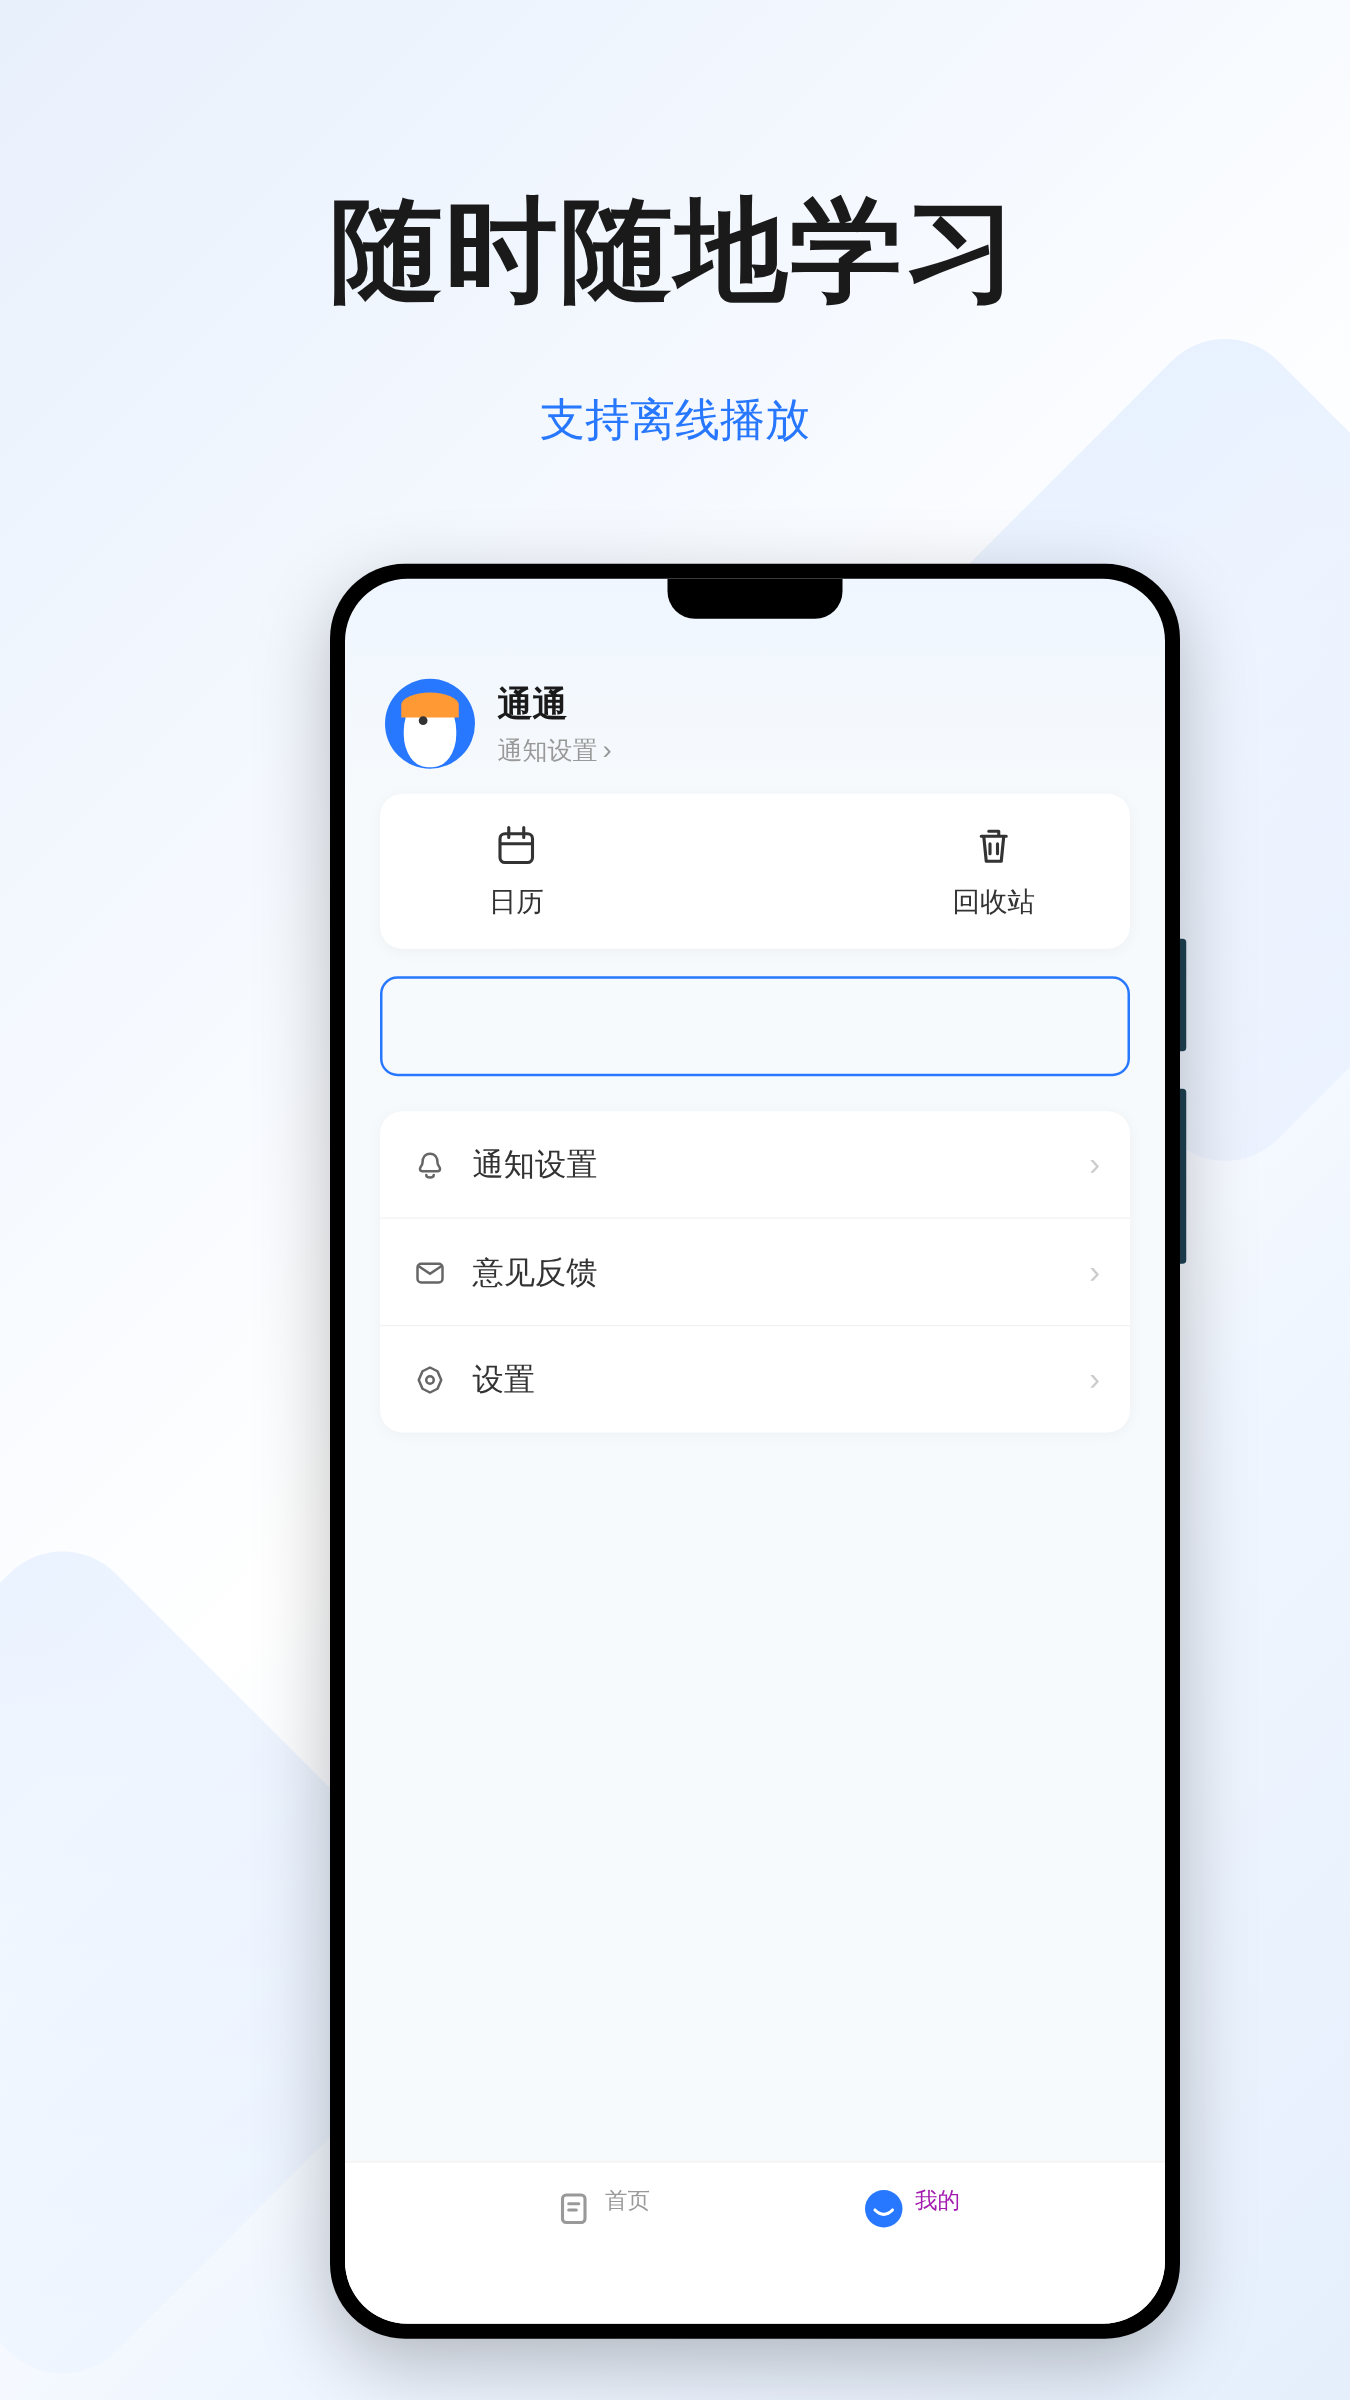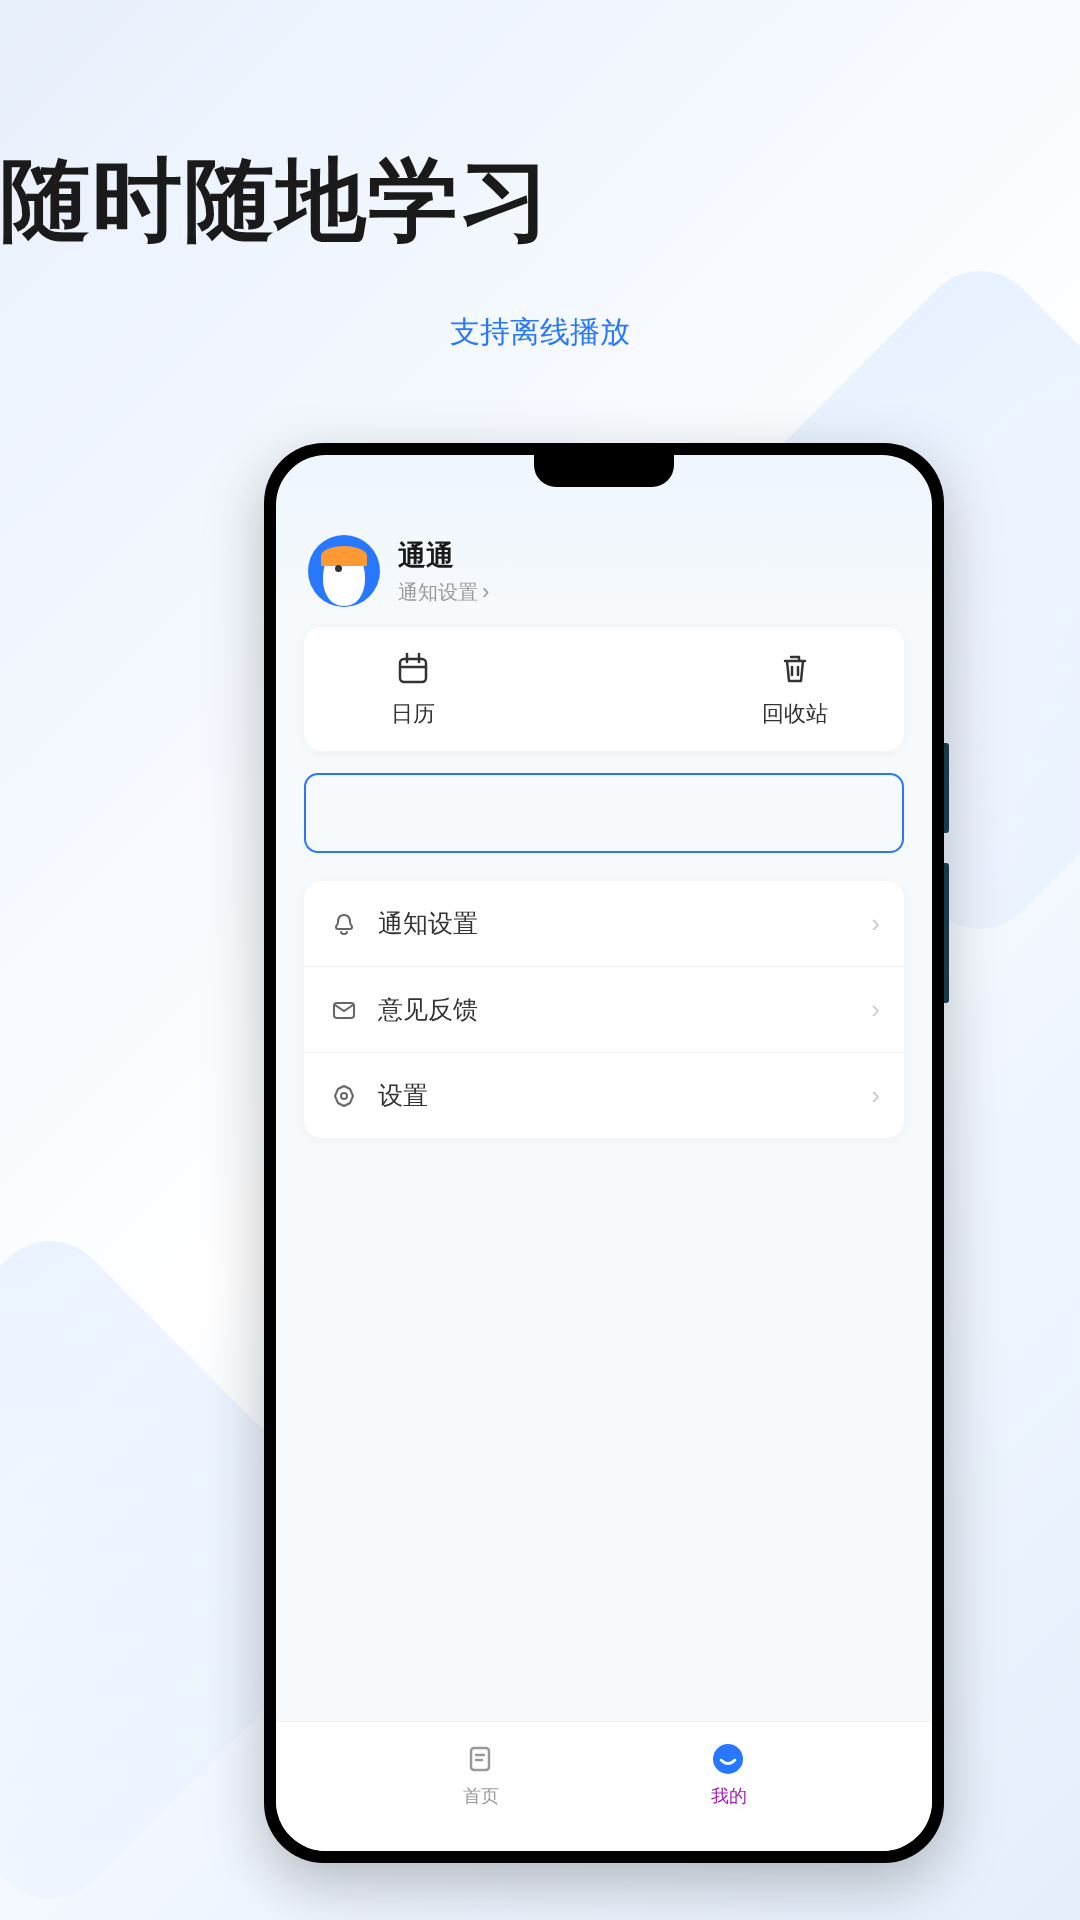--- a/index.html
+++ b/index.html
@@ -40,32 +40,33 @@
       height: 500px;
       background: linear-gradient(135deg, #d0e3ff 0%, #e8f2ff 100%);
       transform: rotate(45deg);
       border-radius: 60px;
       opacity: 0.4;
     }
     
     .hero-title {
       position: relative;
       z-index: 2;
+      text-align: center;
       font-size: 90px;
       font-weight: 700;
       color: #1a1a1a;
       margin-top: 140px;
       letter-spacing: 2px;
     }
     
     .hero-subtitle {
       position: relative;
       z-index: 2;
       text-align: center;
-      font-size: 30px;
+      font-size: 36px;
       color: #2878ff;
       margin-top: 50px;
       font-weight: 500;
     }
     
     .phone-container {
       position: relative;
       z-index: 3;
       margin: 90px auto 0;
       width: 552px;
@@ -309,22 +310,22 @@
       height: 130px;
       background: #fff;
       border-top: 1px solid #f0f0f0;
       display: flex;
       justify-content: space-around;
       padding: 18px 80px 0;
     }
     
     .nav-item {
       display: flex;
-      flex-direction: column;
-      align-items: flex-end;
+      flex-direction: row;
+      align-items: flex-start;
       gap: 6px;
     }
     
     .nav-icon {
       width: 38px;
       height: 38px;
       display: flex;
       align-items: center;
       justify-content: center;
     }

